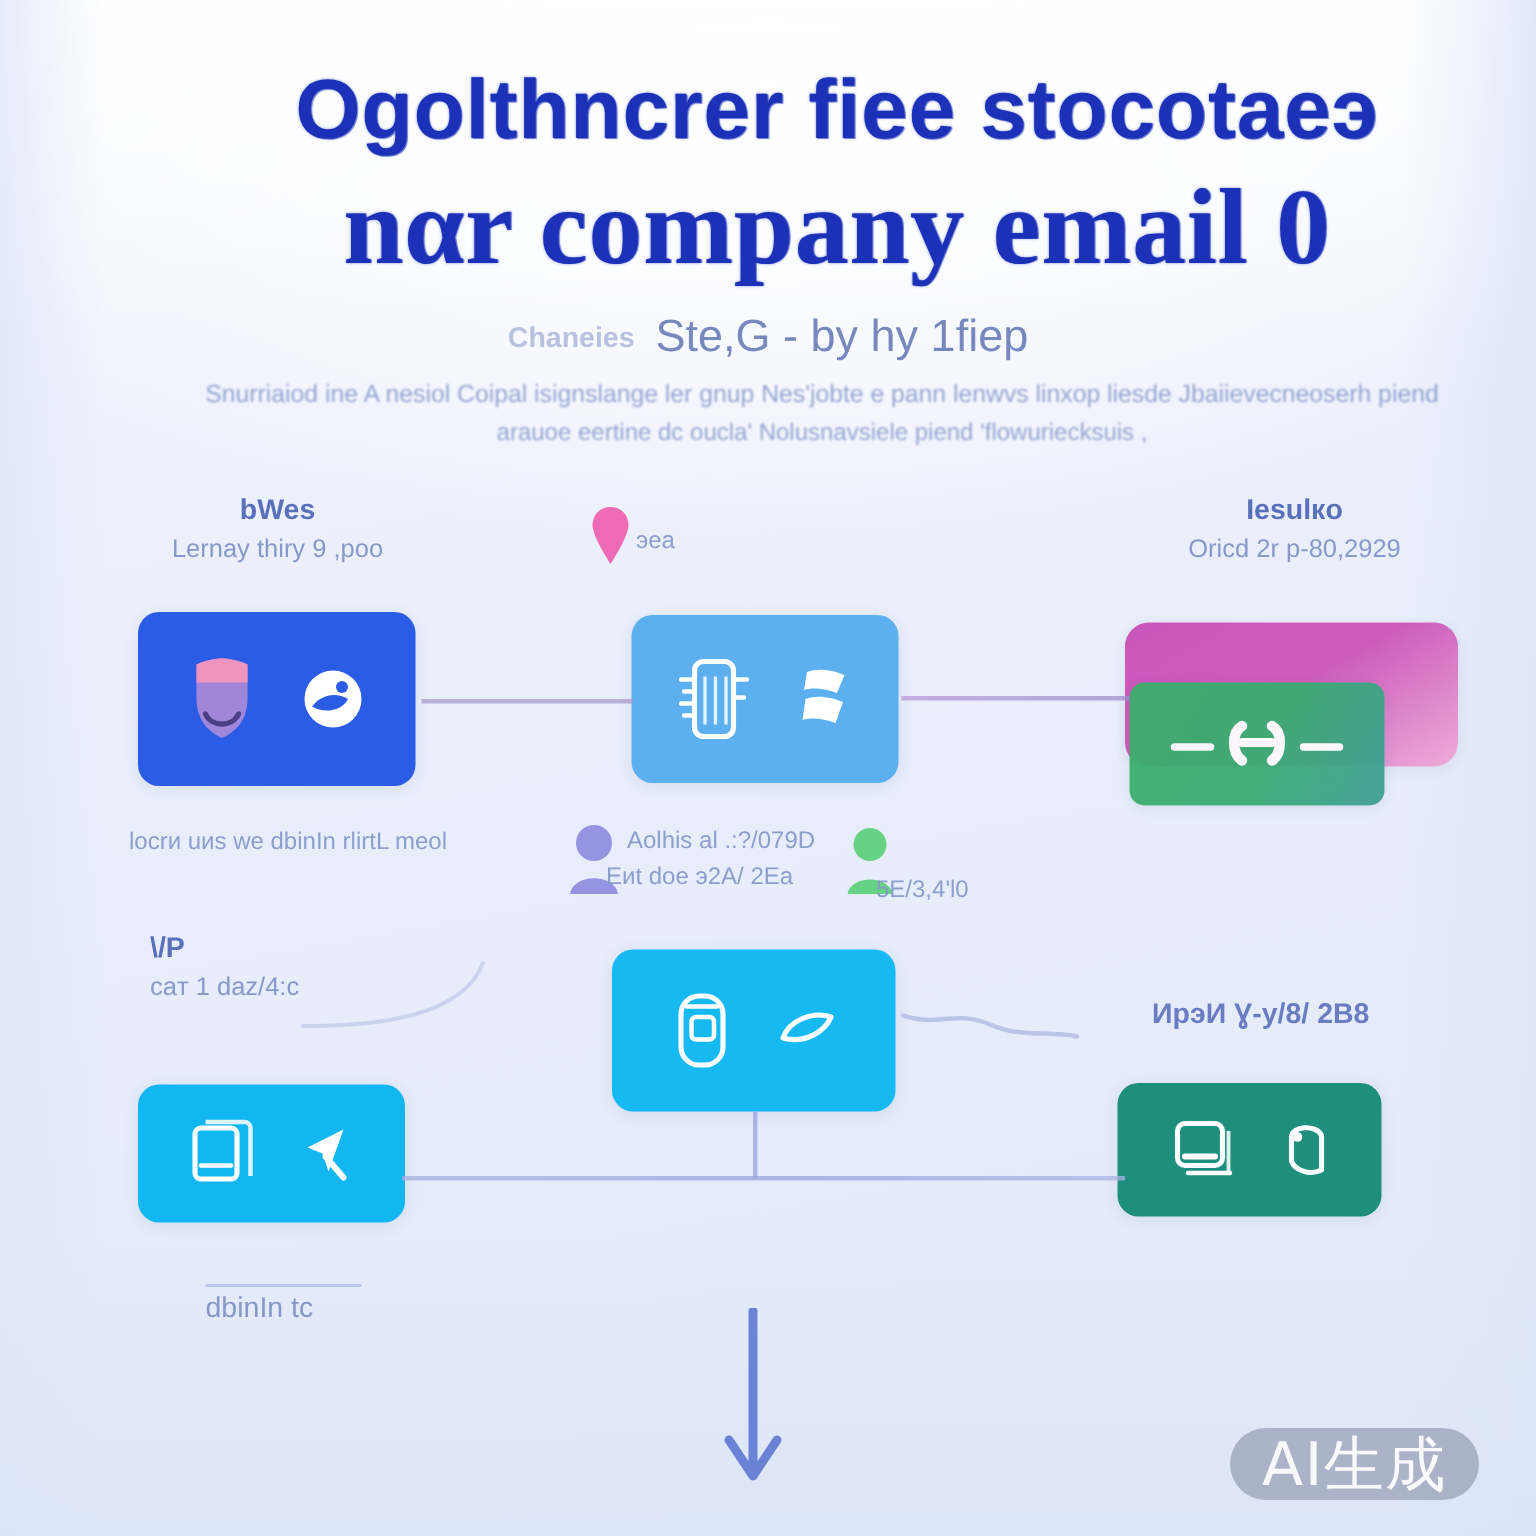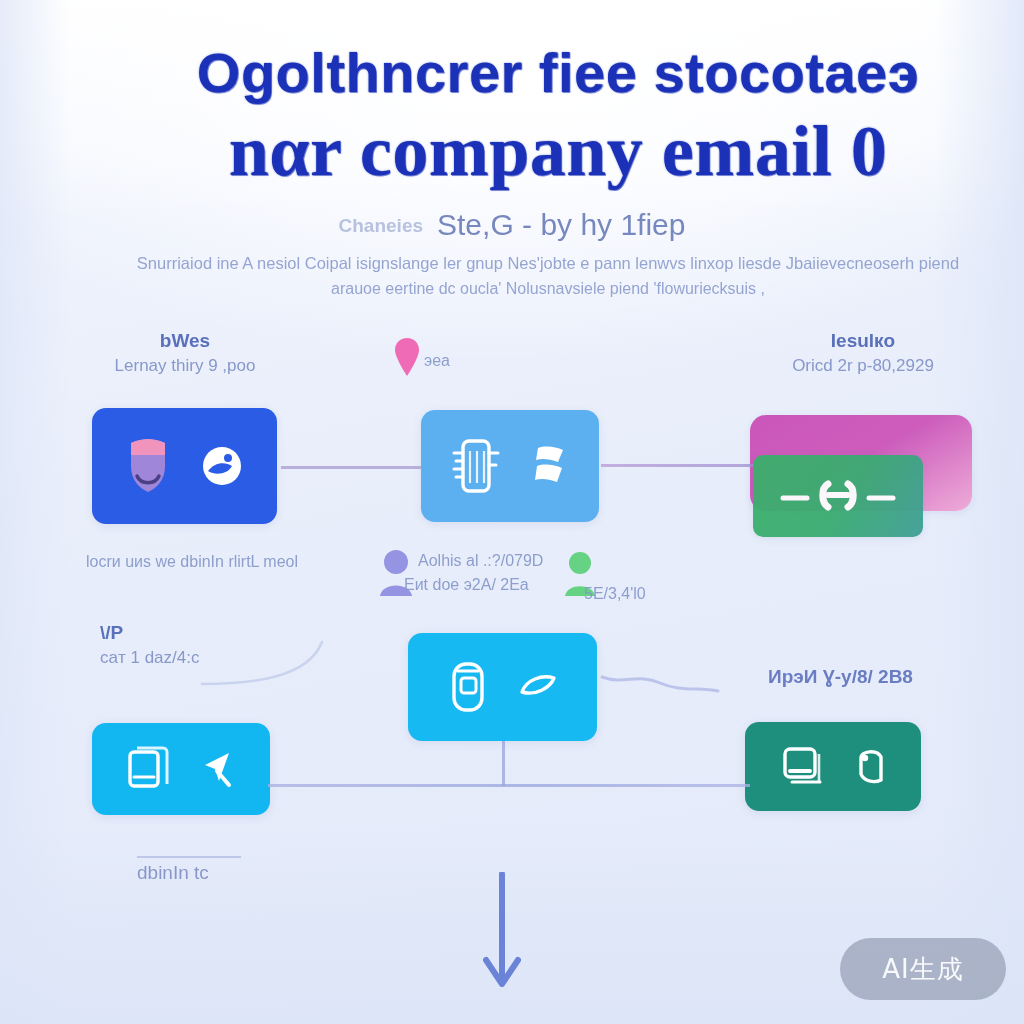--- a/index.html
+++ b/index.html
@@ -204,29 +204,29 @@
     background: #b3bfe4;
     opacity: 0.8;
   }
 
   
   .blob { position: absolute; filter: blur(0.4px); }
 
   
   .watermark {
     position: absolute;
-    right: 18px; bottom: 24px;
-    width: 166px; height: 62px;
+    right: 38px; bottom: 24px;
+    width: 166px; height: 48px;
     border-radius: 31px;
     background: rgba(150,160,180,0.72);
     display: flex;
     align-items: center;
     justify-content: center;
     color: rgba(255,255,255,0.92);
-    font-size: 26px;
+    font-size: 40px;
     letter-spacing: 1px;
     font-family: "DejaVu Sans", sans-serif;
   }
 </style>
 </head>
 <body>
 
 <div id="canvas">
 
   <div class="haze haze-top"></div>

